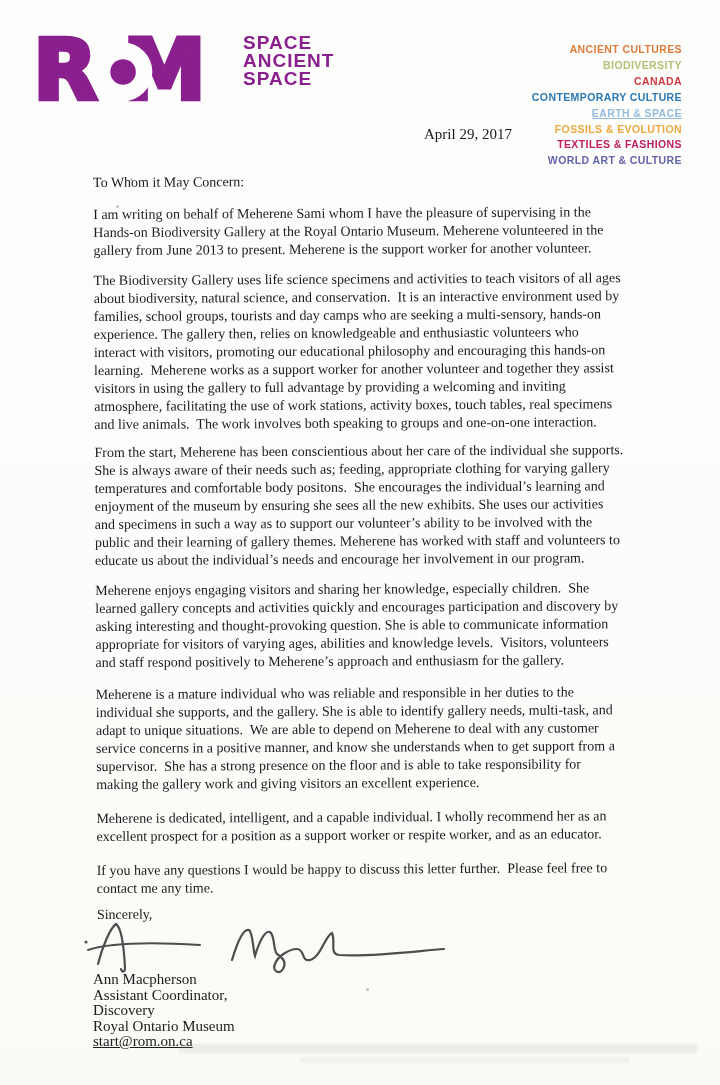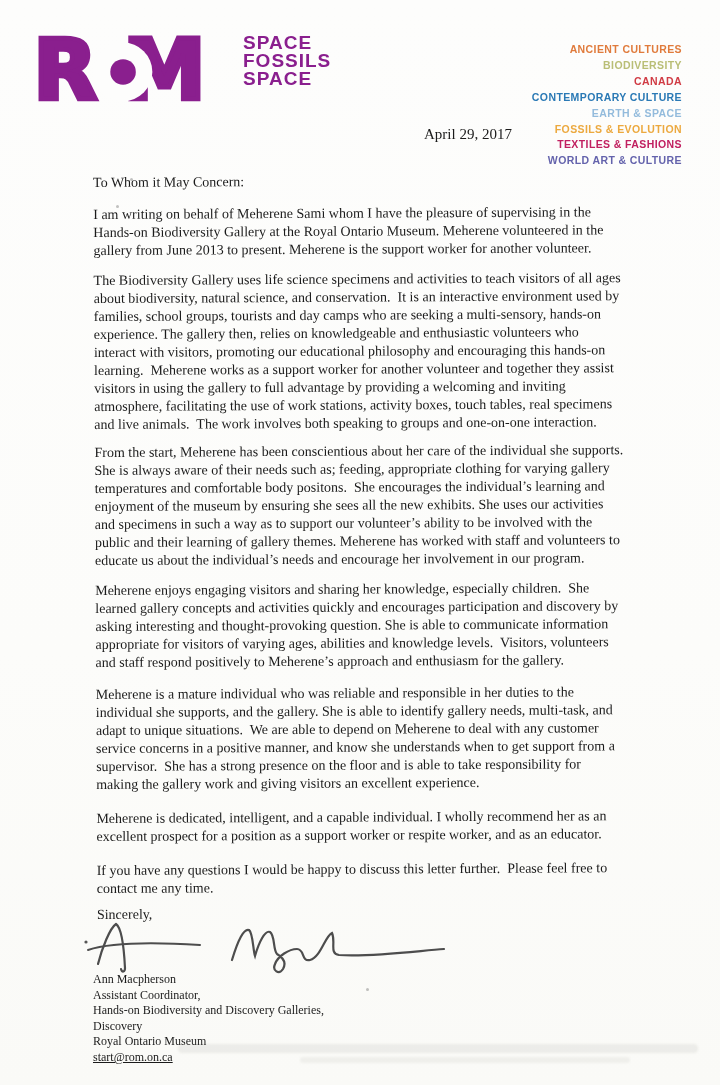--- a/index.html
+++ b/index.html
@@ -39,21 +39,21 @@
   .p2{margin-bottom:10px !important;}
   .p3{margin-bottom:12px !important;}
   .p4{margin-bottom:14px !important;}
   .p5{margin-bottom:16px !important;}
   .p6{margin-bottom:16px !important;}
   .p7{margin-bottom:8px !important;}
   
   .signature{position:absolute;left:82px;top:918px;}
   .sig-block{
     position:absolute;left:93px;top:972px;
-    font-size:12px;line-height:15.6px;
+    font-size:15px;line-height:15.6px;
   }
   .email{text-decoration:underline;}
   
   .smudge1{
     position:absolute;left:178px;top:1044px;width:520px;height:9px;
     background:rgba(150,150,142,0.13);border-radius:4px;filter:blur(1px);
   }
   .smudge2{
     position:absolute;left:300px;top:1057px;width:330px;height:6px;
     background:rgba(150,150,142,0.10);border-radius:3px;filter:blur(1px);
@@ -67,30 +67,30 @@
 
   <svg class="logo" viewBox="0 0 182 76" aria-hidden="true" style="color: rgb(138, 31, 142);">
     <text x="-5" y="69" font-family="DejaVu Sans, sans-serif" font-weight="bold" font-size="88" fill="currentColor" stroke="currentColor" stroke-width="5">R</text>
     <text x="90" y="69" font-family="DejaVu Sans, sans-serif" font-weight="bold" font-size="88" fill="currentColor" stroke="currentColor" stroke-width="5">M</text>
     <circle cx="90" cy="40" r="31" fill="#fdfdfc"></circle>
     <circle cx="90" cy="40" r="13.5" fill="currentColor"></circle>
   </svg>
 
   <div class="wordmark" style="color: rgb(138, 31, 142);">
     <div>SPACE</div>
-    <div>FOSSILS</div>
+    <div>ANCIENT</div>
     <div>SPACE</div>
   </div>
 
   <div class="categories">
     <div style="color: rgb(224, 123, 60);">ANCIENT CULTURES</div>
     <div style="color: rgb(185, 190, 118);">BIODIVERSITY</div>
     <div style="color: rgb(208, 59, 68);">CANADA</div>
     <div style="color: rgb(42, 121, 181);">CONTEMPORARY CULTURE</div>
-    <div style="color: rgb(147, 187, 220);">EARTH &amp; SPACE</div>
+    <div style="color: rgb(147, 187, 220); text-decoration: underline;">EARTH &amp; SPACE</div>
     <div style="color: rgb(236, 169, 63);">FOSSILS &amp; EVOLUTION</div>
     <div style="color: rgb(193, 32, 96);">TEXTILES &amp; FASHIONS</div>
     <div style="color: rgb(100, 99, 172);">WORLD ART &amp; CULTURE</div>
   </div>
 
   <div class="date">April 29, 2017</div>
 
   <div class="body-text">
     <p class="p-sal">To Whom it May Concern:</p>
     <p class="p1">I am writing on behalf of Meherene Sami whom I have the pleasure of supervising in the
@@ -133,21 +133,20 @@
   <svg class="signature" width="380" height="58" viewBox="0 0 380 58" aria-hidden="true">
     <circle cx="4" cy="24" r="1.6" fill="#555"></circle>
     <path d="M 16 46 C 20 30, 28 10, 34 6 C 40 10, 42 30, 43 50 C 43 54, 40 55, 39 51" fill="none" stroke="#4d4d4d" stroke-width="2.2" stroke-linecap="round"></path>
     <path d="M 6 32 C 30 24, 70 24, 118 27" fill="none" stroke="#4d4d4d" stroke-width="2" stroke-linecap="round"></path>
     <path d="M 150 42 C 156 22, 162 10, 167 12 C 171 15, 171 32, 173 38 C 177 24, 183 12, 188 14 C 193 17, 191 32, 195 36 C 200 39, 205 44, 201 51 C 197 57, 190 53, 193 46 C 196 38, 207 31, 215 31 C 223 31, 219 44, 228 42 C 239 39, 243 18, 250 15 C 254 24, 247 36, 257 37 C 292 39, 335 33, 362 31" fill="none" stroke="#4d4d4d" stroke-width="2.2" stroke-linecap="round"></path>
   </svg>
 
   <div class="sig-block">
     <div>Ann Macpherson</div>
     <div>Assistant Coordinator,</div>
-    <div>Hands-on Biodiversity and Discovery Galleries,</div>
     <div>Discovery</div>
     <div>Royal Ontario Museum</div>
     <div class="email">start@rom.on.ca</div>
   </div>
 
   <div class="smudge1"></div>
   <div class="smudge2"></div>
   <div class="speck" style="left:130px;top:178px;"></div>
   <div class="speck" style="left:116px;top:205px;"></div>
   <div class="speck" style="left:366px;top:988px;"></div>

